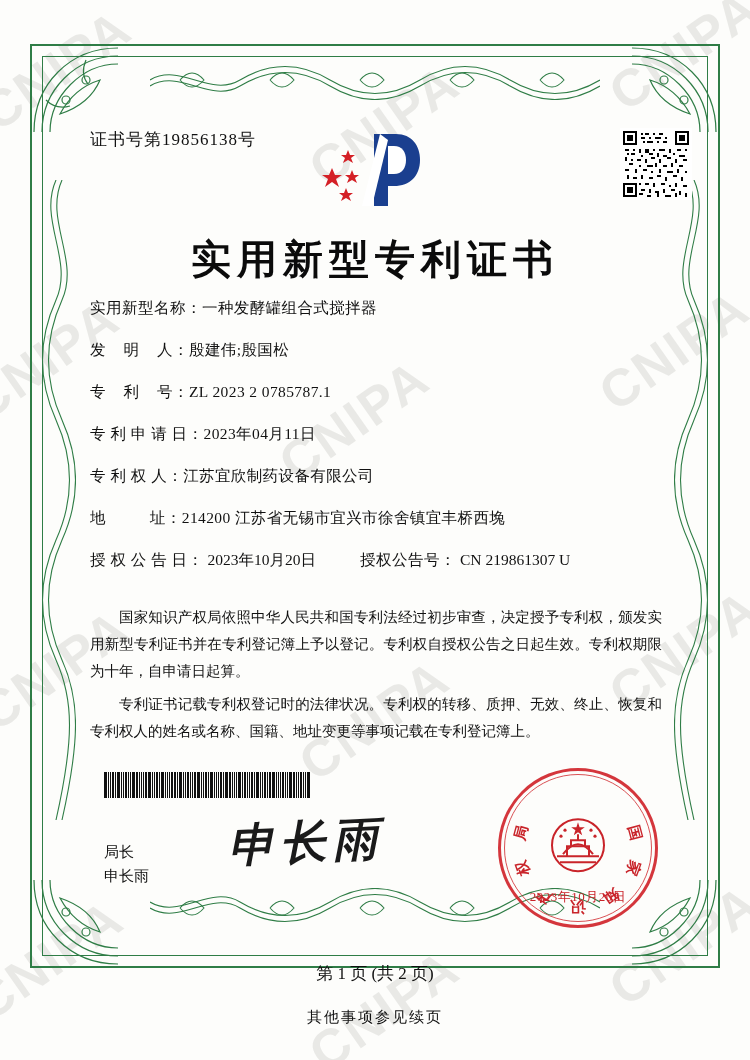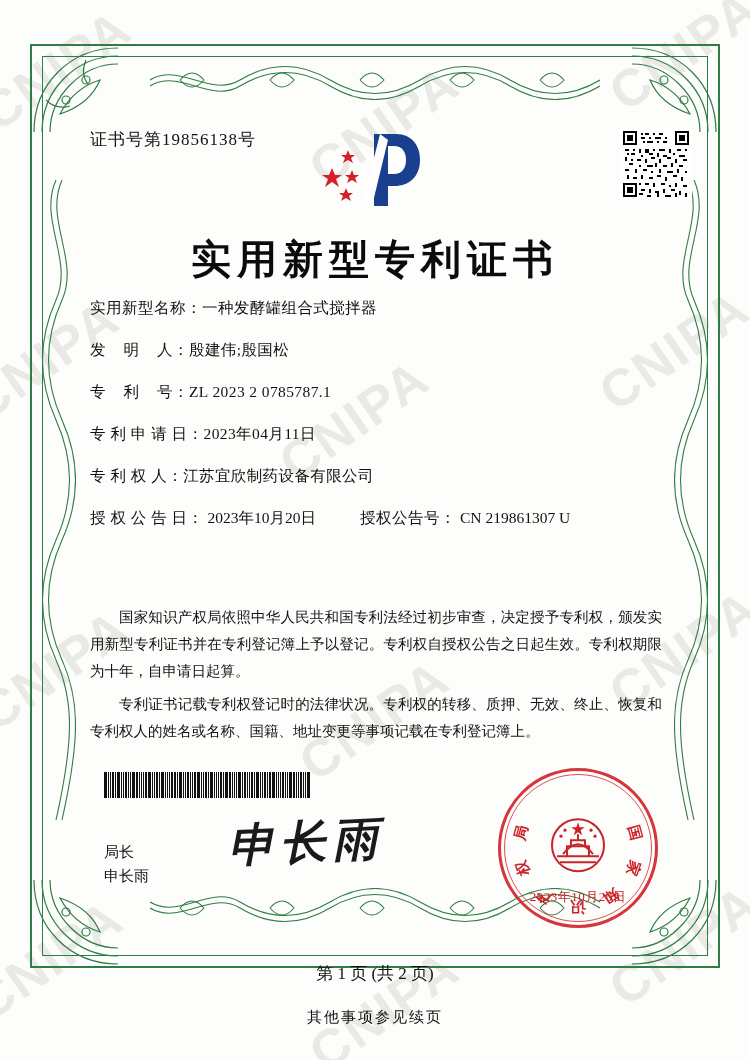--- a/index.html
+++ b/index.html
@@ -504,20 +504,24 @@
     </div>
     <div class="row">
       <span class="lbl">专 利 申 请 日：</span>
       <span class="val">2023年04月11日</span>
     </div>
     <div class="row">
       <span class="lbl">专 利 权 人：</span>
       <span class="val">江苏宜欣制药设备有限公司</span>
     </div>
     <div class="row">
+      <span class="lbl">地          址：</span>
+      <span class="val">214200 江苏省无锡市宜兴市徐舍镇宜丰桥西堍</span>
+    </div>
+    <div class="row">
       <span class="lbl">授 权 公 告 日：</span>
       <span class="val2">2023年10月20日</span>
       <span class="lbl2">授权公告号：</span>
       <span class="val2">CN 219861307 U</span>
     </div>
   </div>
 
   <div class="paras">
     <p>国家知识产权局依照中华人民共和国专利法经过初步审查，决定授予专利权，颁发实用新型专利证书并在专利登记簿上予以登记。专利权自授权公告之日起生效。专利权期限为十年，自申请日起算。</p>
     <p>专利证书记载专利权登记时的法律状况。专利权的转移、质押、无效、终止、恢复和专利权人的姓名或名称、国籍、地址变更等事项记载在专利登记簿上。</p>

